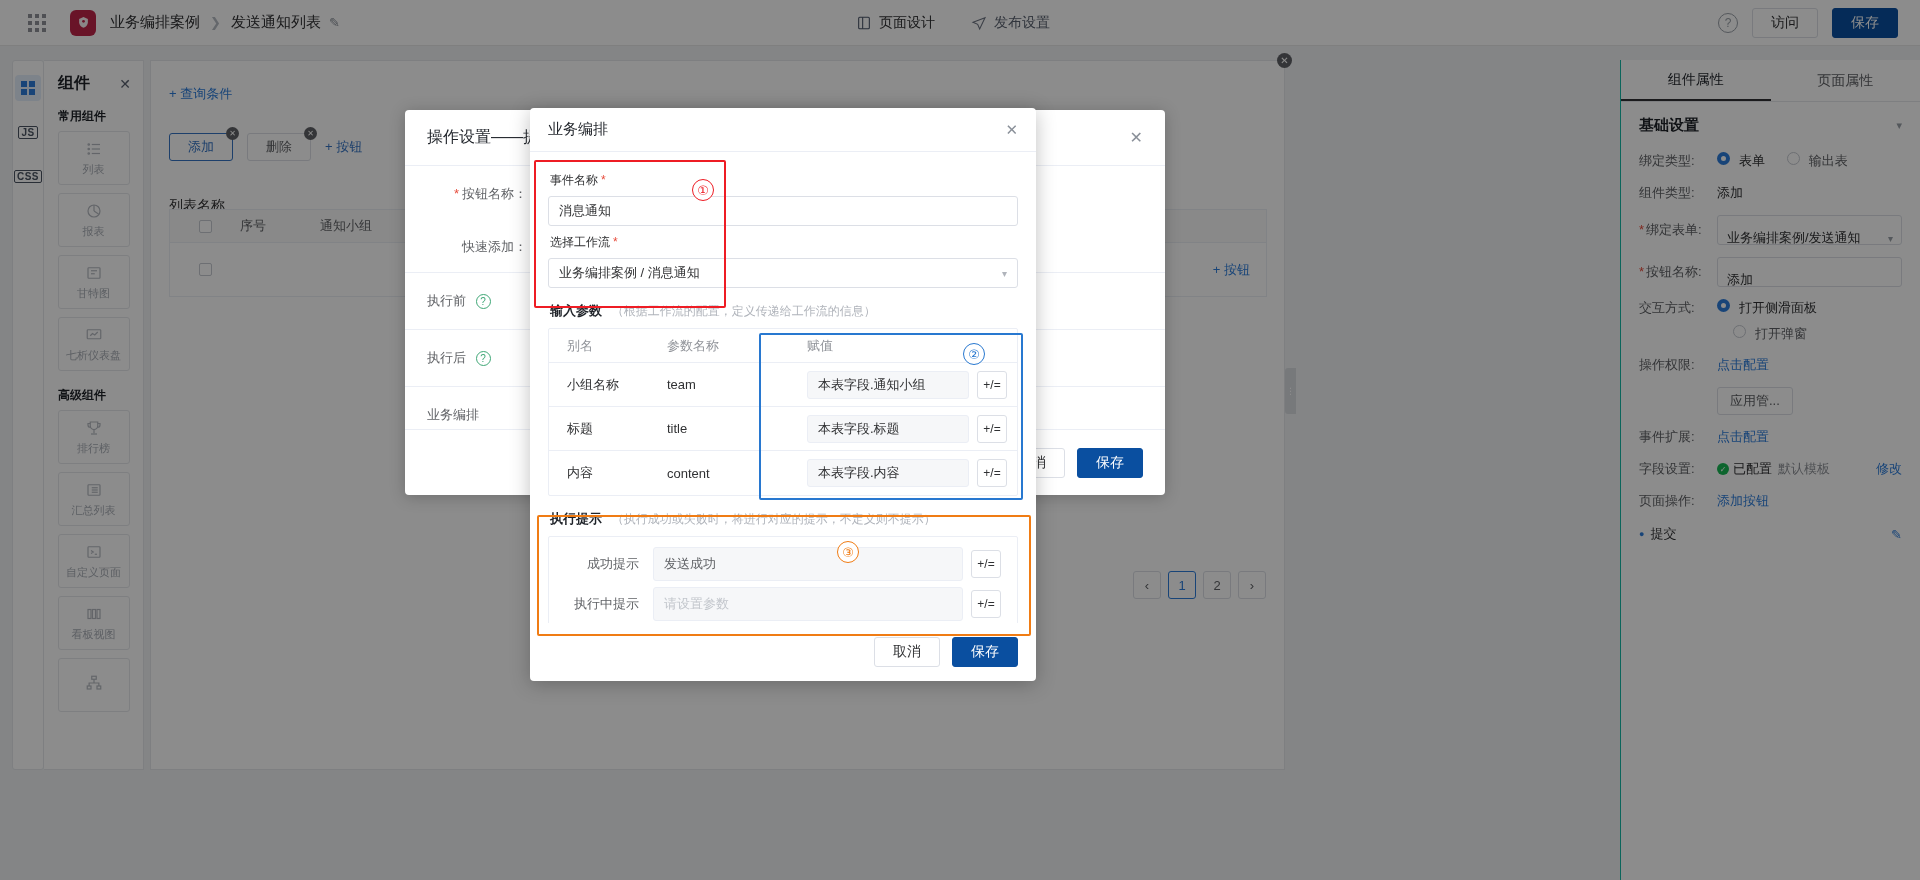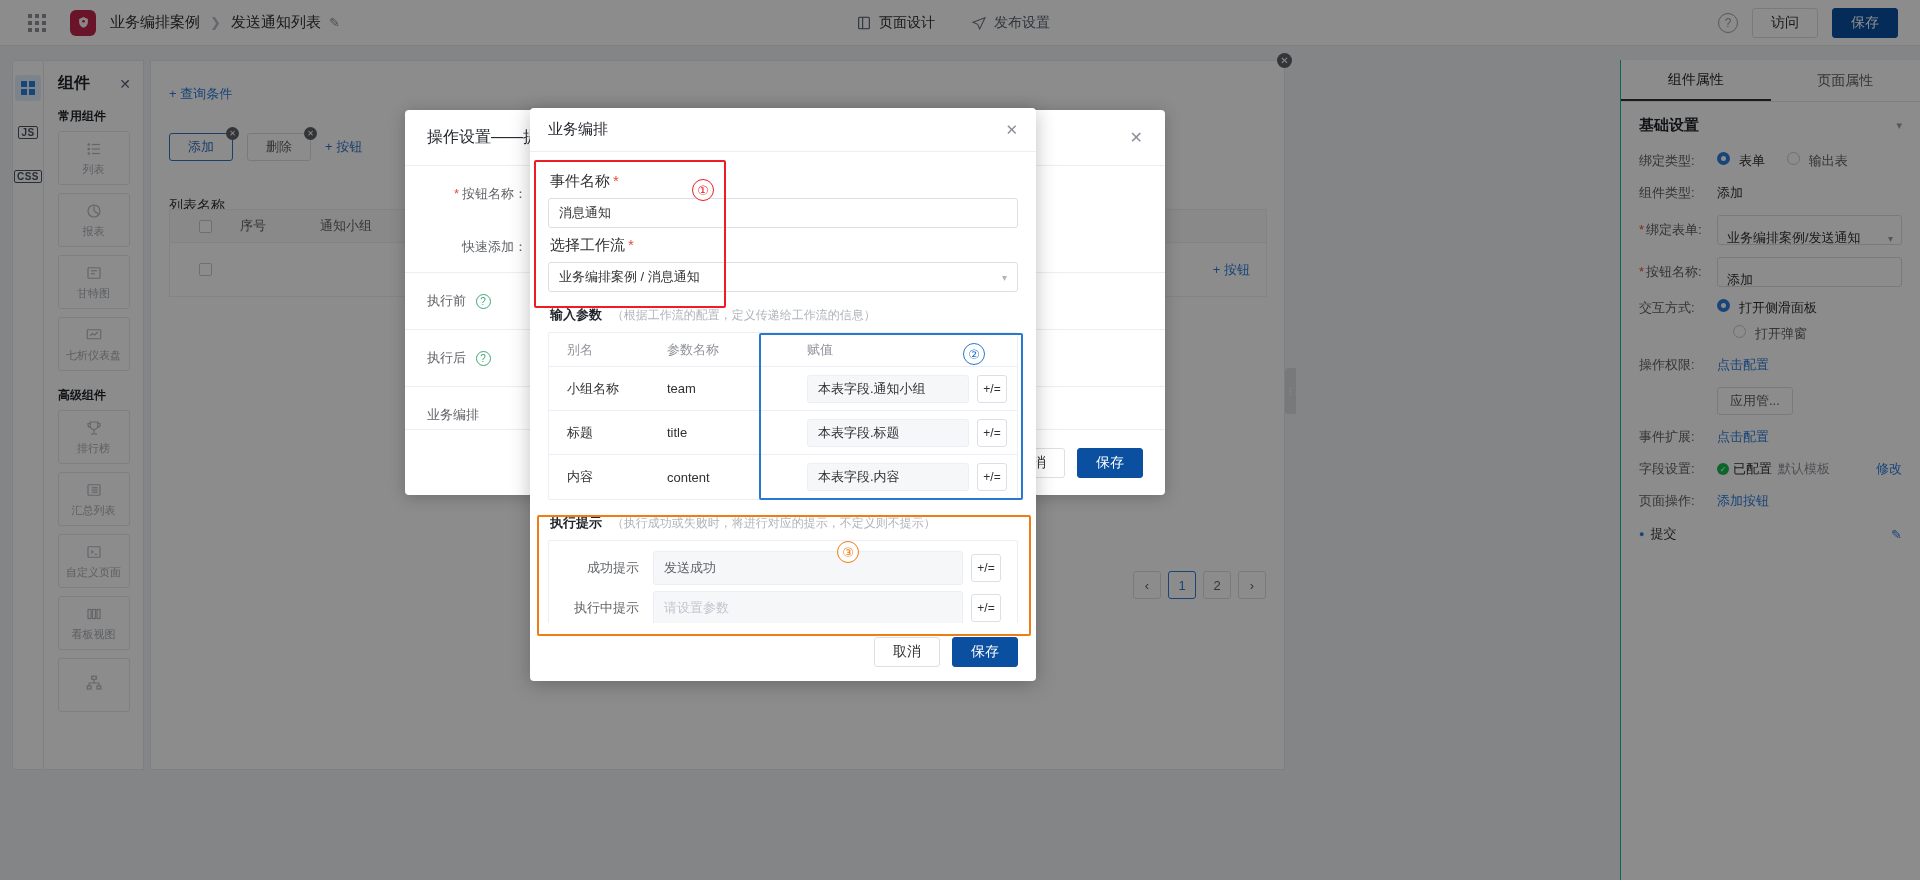--- a/index.html
+++ b/index.html
@@ -145,21 +145,21 @@
      border-top:1px solid #ebeef5;}
   
   #wf-dialog { position:absolute; left:530px; top:108px; width:506px; height:573px;
      background:#fff; border-radius:4px; z-index:70; box-shadow:0 3px 20px rgba(0,0,0,.25);
      display:flex; flex-direction:column;}
   #wf-dialog .w-hd { height:44px; display:flex; align-items:center; justify-content:space-between;
      padding:0 18px; border-bottom:1px solid #ebeef5;}
   #wf-dialog .w-hd .t { font-size:15px; color:#1f2329;}
   #wf-dialog .w-hd .x { color:#8a9099; font-size:15px; cursor:pointer;}
   #wf-body { flex:1; padding:12px 18px 0 18px; position:relative; overflow:hidden;}
-  .flabel { font-size:15px; color:#303133; margin:8px 0 7px 2px;}
+  .flabel { font-size:12px; color:#303133; margin:8px 0 7px 2px;}
   .flabel .req { color:#e74c3c; margin-left:3px;}
   .finput { height:30px; border:1px solid #dcdfe6; border-radius:3px; display:flex;
      align-items:center; padding:0 10px; font-size:13px; color:#303133; background:#fff;}
   .finput .cv { margin-left:auto; color:#b0b4bb; font-size:10px;}
   .sec-label { font-size:13px; font-weight:bold; color:#1f2329; margin:14px 0 8px 2px;}
   .sec-label .hint { font-weight:normal; color:#b0b4bb; margin-left:6px; font-size:12px;}
   
   #ptable { border:1px solid #ebeef5; border-radius:2px; }
   #ptable .ph { display:flex; height:34px; align-items:center; color:#909399; font-size:13px;
      border-bottom:1px solid #ebeef5;}

